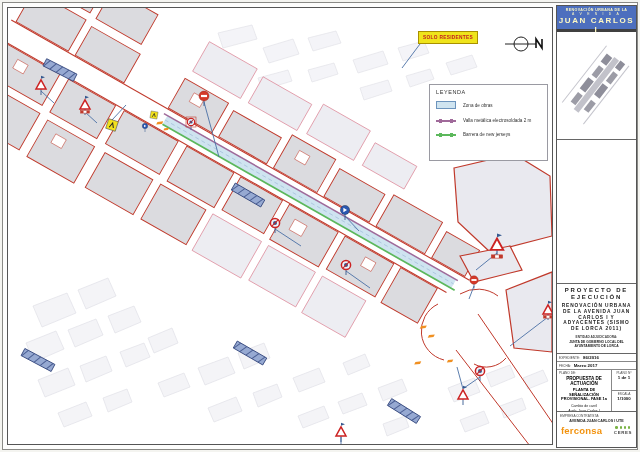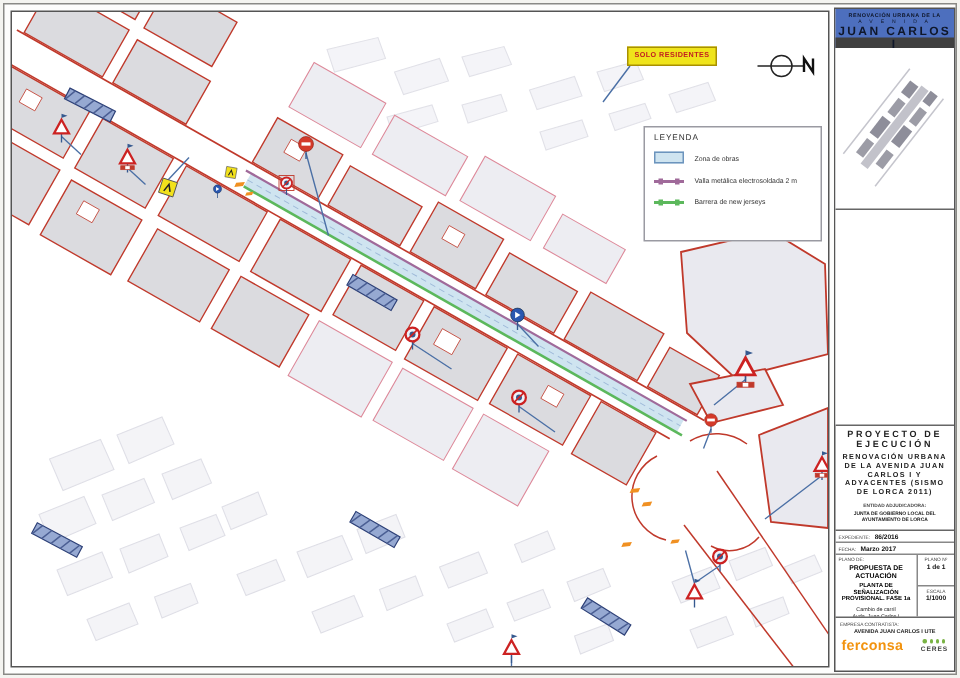--- a/index.html
+++ b/index.html
@@ -30,22 +30,22 @@
   .sw-barrier{background:#5cb85c;}
   .sw-line::before,.sw-line::after{content:"";position:absolute;top:-1px;width:2.6px;height:4px;background:inherit;}
   .sw-line::before{left:3px;} .sw-line::after{right:3px;}
   
   .solo{position:absolute;left:410px;top:23px;width:60px;height:13px;background:#efe41b;
         border:1px solid #a89000;display:flex;align-items:center;justify-content:center;z-index:5;}
   .solo span{font-size:4.8px;font-weight:bold;color:#c22020;letter-spacing:.3px;}
   
   .tb{position:absolute;left:556px;top:5px;width:81px;height:443px;border:1px solid #555;
       background:#fff;display:flex;flex-direction:column;}
-  .tb-header{background:#4d6fbe;color:#0f172a;text-align:center;padding:2px 1px 1px;
-             border-bottom:7px solid #404040;height:26px;flex:none;}
+  .tb-header{background:#4d6fbe;color:#fef9c3;text-align:center;padding:2px 1px 1px;
+             border-bottom:3px solid #404040;height:26px;flex:none;}
   .tbh1{font-size:3.6px;font-weight:bold;letter-spacing:.4px;line-height:4.4px;}
   .tbh2{font-size:3.4px;letter-spacing:2.2px;line-height:4px;}
   .tbh3{font-size:8px;font-weight:bold;letter-spacing:1.6px;line-height:9px;}
   .tbh4{font-size:3.1px;letter-spacing:.2px;line-height:4px;}
   .tb-locmap{height:108px;flex:none;border-bottom:1px solid #666;position:relative;background:#fff;}
   .tb-blank{height:144px;flex:none;border-bottom:1px solid #666;background:#fff;}
   .tb-proj{height:70px;flex:none;border-bottom:1px solid #666;padding:3px 3px 2px;text-align:center;}
   .proj-type{font-size:6px;font-weight:bold;letter-spacing:1.8px;line-height:7px;color:#222;margin-bottom:2px;}
   .proj-title{font-size:4.8px;font-weight:bold;letter-spacing:.9px;line-height:5.8px;color:#222;margin-bottom:3px;}
   .proj-ent-label{font-size:3.2px;font-weight:bold;color:#444;margin-bottom:1px;}

